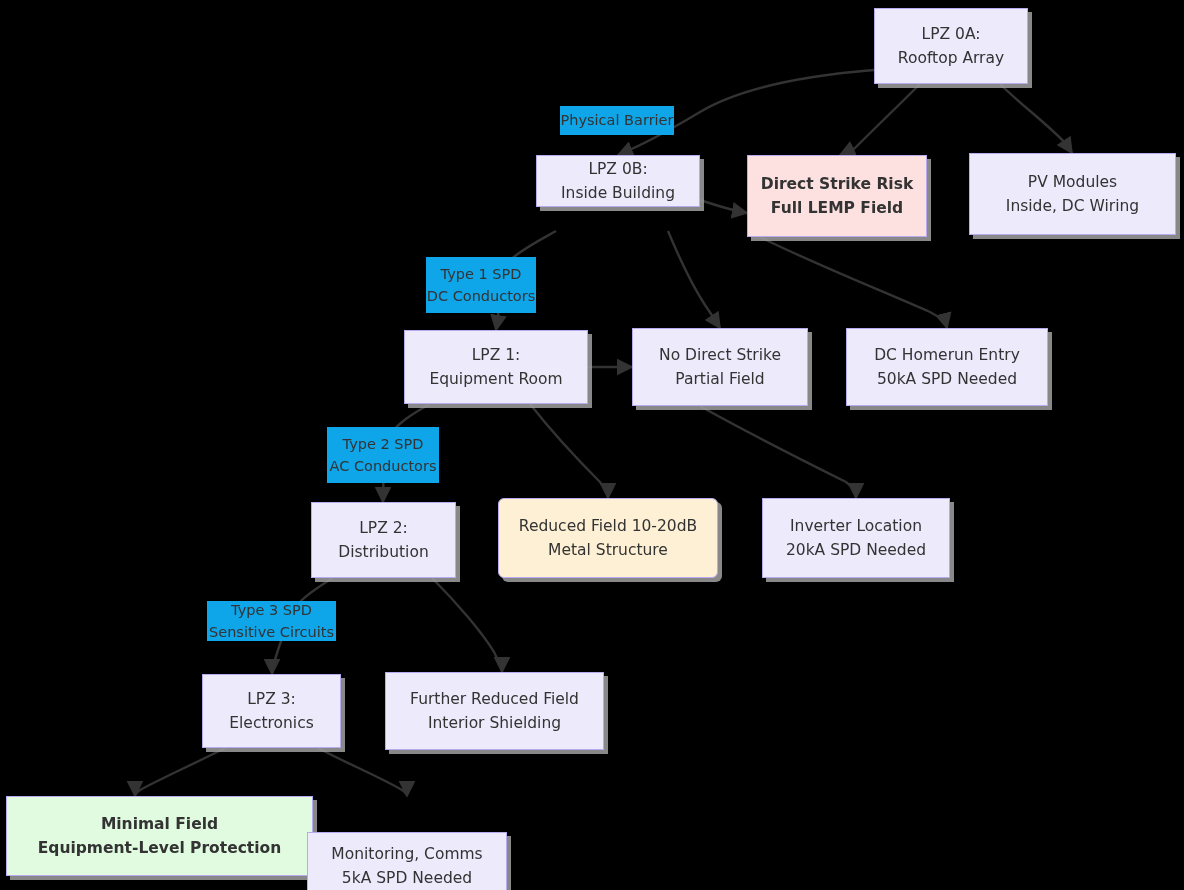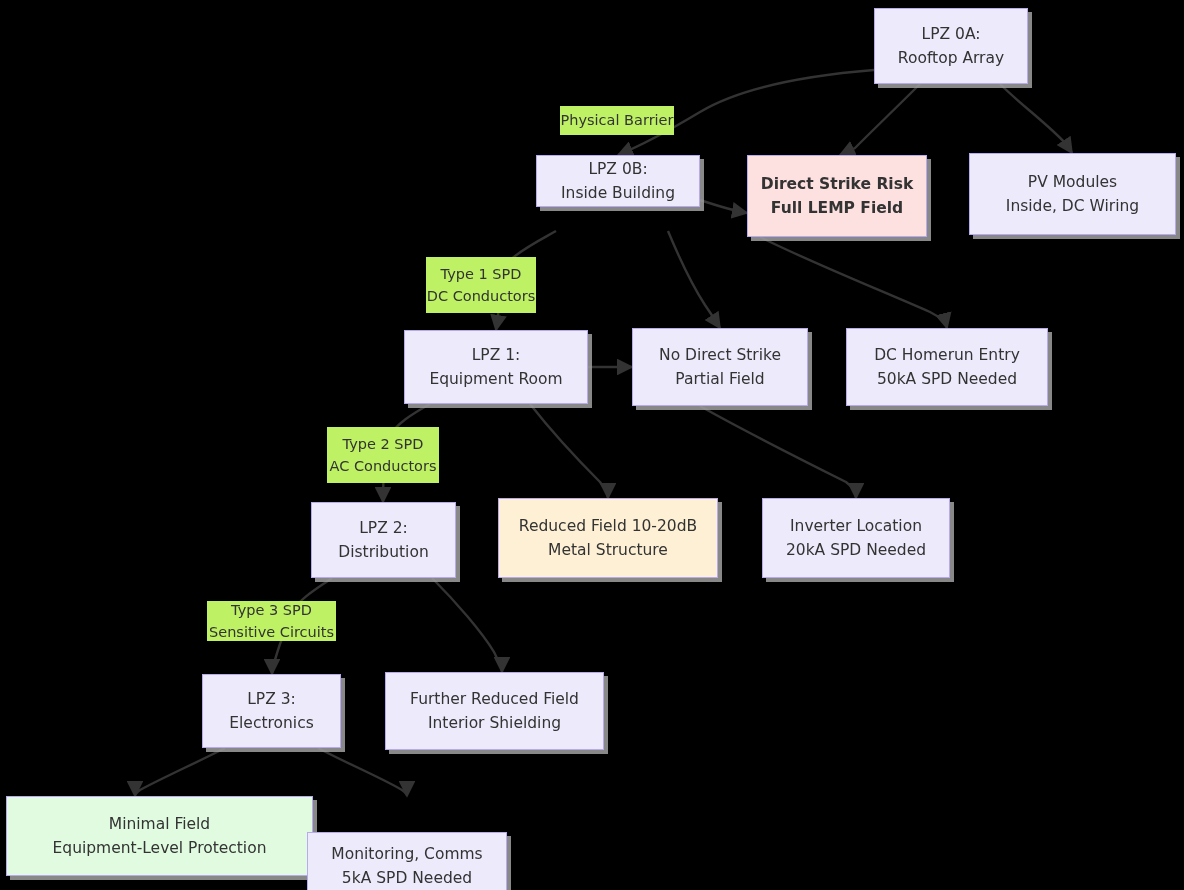--- a/index.html
+++ b/index.html
@@ -9,23 +9,23 @@
   #edges{position:absolute;left:0;top:0;width:1184px;height:890px;}
 
   .node{position:absolute;box-sizing:border-box;
         border:1.3px solid #b9a9ee;background:#eceafb;
         box-shadow:4px 4px 0 rgba(160,160,160,0.85);
         display:flex;flex-direction:column;align-items:center;justify-content:center;
         color:#333;font-size:15.5px;line-height:1.55;text-align:center;}
   .node .l1,.node .l2{display:block;white-space:nowrap;}
   .node.pink{background:#fde0e0;border-color:#b9a9ee;font-weight:bold;}
   .node.green{background:#e0fbe0;border-color:#b9a9ee;}
-  .node.cream{background:#fdf0d5;border-color:#b9a9ee;}
+  .node.cream{background:#fdf0d5;border-color:#b9a9ee;border-radius:6px;}
 
-  .elabel{position:absolute;box-sizing:border-box;background:#bef264;
+  .elabel{position:absolute;box-sizing:border-box;background:#0ea5e9;
           color:#333;font-size:14.5px;line-height:1.55;text-align:center;
           display:flex;flex-direction:column;align-items:center;justify-content:center;
           padding:3px 22px;white-space:nowrap;}
 </style>
 </head>
 <body>
 
 <div id="stage">
 
   <svg id="edges" viewBox="0 0 1184 890" width="1184" height="890">
@@ -95,21 +95,21 @@
         <span class="l2">20kA SPD Needed</span>
       </div>
       <div class="node" style="left: 202px; top: 674px; width: 139px; height: 74px;">
         <span class="l1">LPZ 3:</span>
         <span class="l2">Electronics</span>
       </div>
       <div class="node" style="left: 385px; top: 672px; width: 219px; height: 78px;">
         <span class="l1">Further Reduced Field</span>
         <span class="l2">Interior Shielding</span>
       </div>
-      <div class="node green" style="left: 6px; top: 796px; width: 307px; height: 80px;">
+      <div class="node green" style="left: 6px; top: 796px; width: 307px; height: 80px; font-weight: bold;">
         <span class="l1">Minimal Field</span>
         <span class="l2">Equipment-Level Protection</span>
       </div>
       <div class="node" style="left: 307px; top: 832px; width: 200px; height: 68px;">
         <span class="l1">Monitoring, Comms</span>
         <span class="l2">5kA SPD Needed</span>
       </div>
     </div>
   <div id="labels-layer">
       <div class="elabel" style="left: 560px; top: 106px; width: 114px; height: 29px;">

